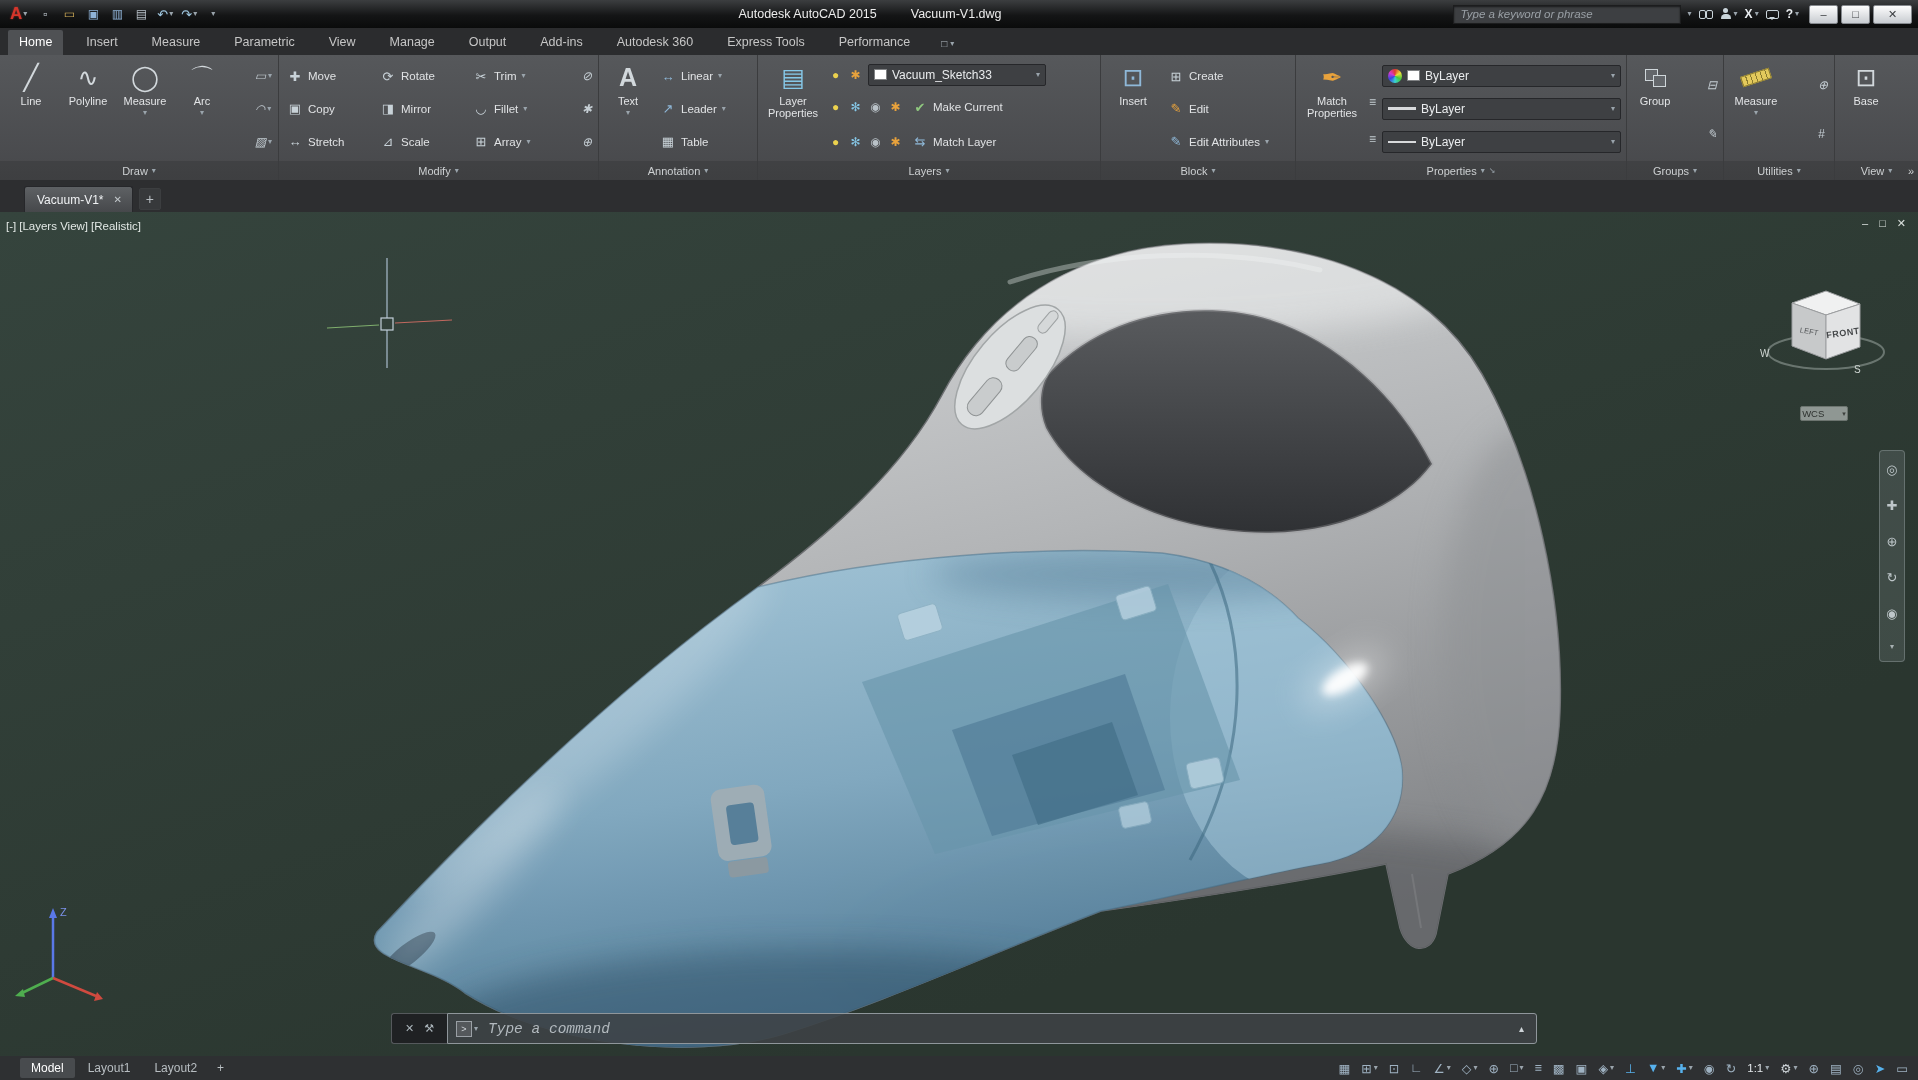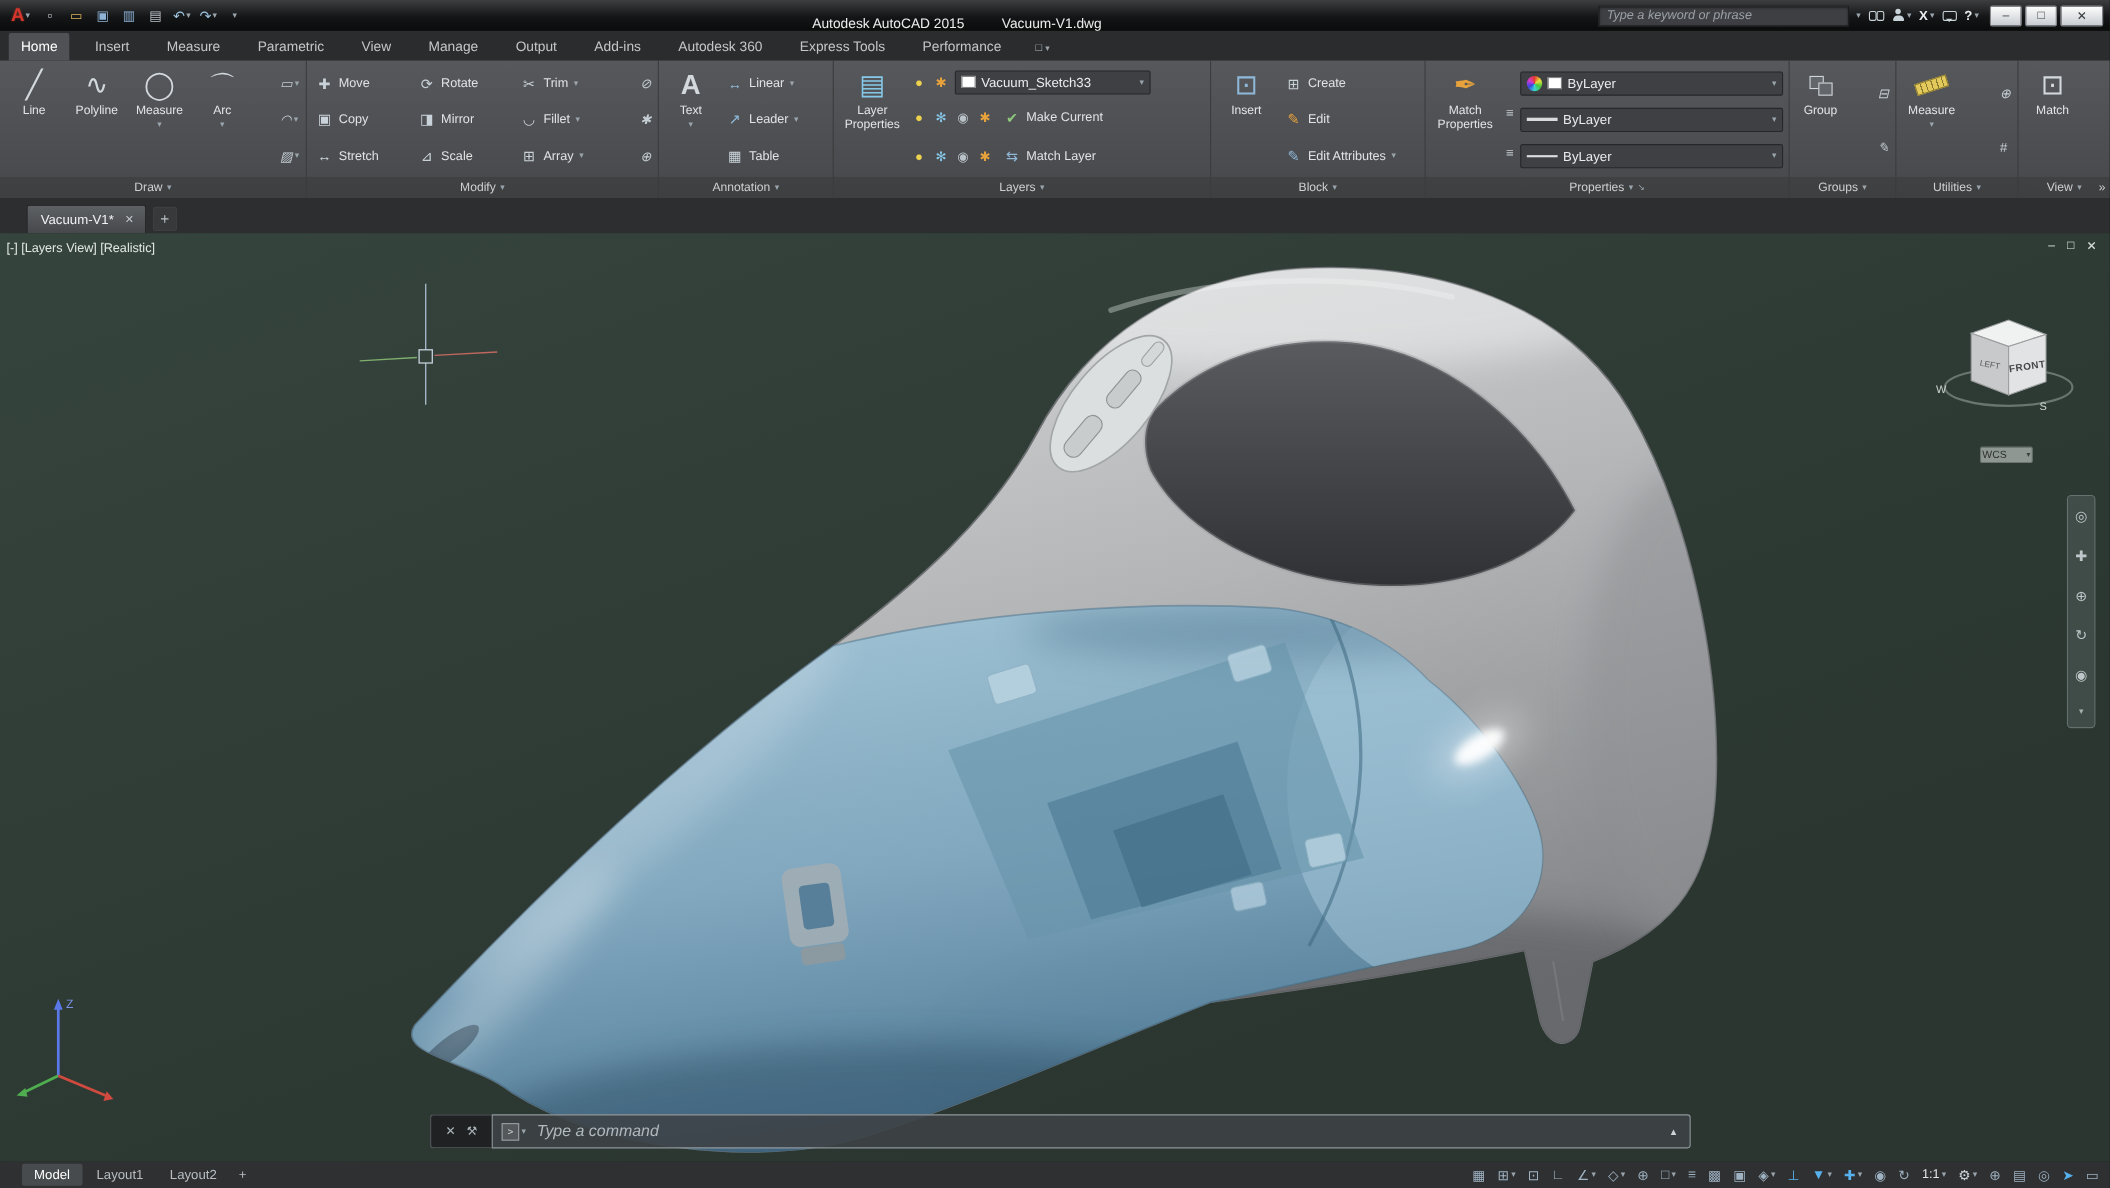--- a/index.html
+++ b/index.html
@@ -9,21 +9,21 @@
 
   
   #titlebar{height:28px;background:linear-gradient(#3c3e40,#141516 55%,#0a0b0b);display:flex;align-items:center;padding:0 6px;position:relative;flex:0 0 auto}
   .qat{display:flex;align-items:center;gap:4px}
   .logo-btn{display:flex;align-items:center;gap:1px;padding:0 4px}
   .logoA{font-weight:bold;font-size:17px;color:#d5352b;text-shadow:0 0 2px rgba(255,80,60,.5)}
   .dd{font-size:8px;color:#9aa4ac;font-style:normal;line-height:1}
   .qbtn{min-width:20px;height:20px;display:inline-flex;align-items:center;justify-content:center;gap:1px;color:#b9c7d2;font-size:12px;font-style:normal}
   .qi{font-style:normal}
   .qi-open{color:#d8b25a}.qi-save{color:#8fb3d8}.qi-new{color:#cfd8df}.qi-plot{color:#b8c0c8}.qi-undo,.qi-redo{color:#9fc7e0;font-size:13px}
-  .win-title{position:absolute;left:560px;width:620px;top:0;height:28px;display:flex;align-items:flex-end;justify-content:center;gap:34px;font-size:12.5px;color:#ececec;pointer-events:none}
+  .win-title{position:absolute;left:560px;width:620px;top:0;height:28px;display:flex;align-items:center;justify-content:center;gap:34px;font-size:12.5px;color:#ececec;pointer-events:none}
   .infocenter{margin-left:auto;display:flex;align-items:center;gap:7px}
   .ic-search{width:228px;height:19px;background:#3d3f42;border:1px solid #1c1d1e;box-shadow:inset 0 1px 2px rgba(0,0,0,.6);color:#cfd4d8;font-style:italic;font-size:11.5px;font-family:"Liberation Sans",sans-serif;padding:0 7px;outline:none}
   .ic-search::placeholder{color:#9aa0a6}
   .icbtn{display:inline-flex;align-items:center;gap:2px;color:#c9d4da;font-size:11px}
   .icon-binoculars{position:relative;width:14px;height:8px;display:inline-block}
   .icon-binoculars::before,.icon-binoculars::after{content:"";position:absolute;top:0;width:5px;height:7px;border:1px solid #c9d4da;border-radius:2px}
   .icon-binoculars::before{left:0}.icon-binoculars::after{right:0}
   .icon-user{position:relative;width:12px;height:12px;display:inline-block}
   .icon-user::before{content:"";position:absolute;left:3.5px;top:0;width:5px;height:5px;border-radius:50%;background:#c9d4da}
   .icon-user::after{content:"";position:absolute;left:1px;top:6px;width:10px;height:5px;border-radius:5px 5px 1px 1px;background:#c9d4da}
@@ -96,21 +96,21 @@
   .nav-ic{color:#d4dce0;font-size:13px;opacity:.85;font-style:normal}
   .nav-dd{font-size:8px;opacity:.7}
 
   
   #cmdline{position:absolute;left:391px;top:801px;width:1146px;height:31px;display:flex;z-index:6}
   .cmd-grip{width:56px;background:rgba(30,32,34,.92);border:1px solid #55595c;border-right:none;border-radius:3px 0 0 3px;display:flex;align-items:center;justify-content:center;gap:10px;color:#aab4ba;font-size:11px}
   .cmd-grip i{font-style:normal}
   .cmd-input-wrap{flex:1;background:rgba(62,66,69,.88);border:1px solid #8f969b;display:flex;align-items:center;padding:0 8px;border-radius:0 3px 3px 0}
   .cmd-recent{display:flex;align-items:center;gap:2px}
   .cmd-recent b{width:16px;height:16px;border:1px solid #9aa0a5;background:#54585b;color:#d5dade;font-size:9px;display:flex;align-items:center;justify-content:center;font-weight:normal}
-  .cmd-input{flex:1;background:transparent;border:none;outline:none;font-style:italic;font-size:14.5px;color:#c3c9cd;font-family:Liberation Sans, sans-serif;padding-left:10px}
+  .cmd-input{flex:1;background:transparent;border:none;outline:none;font-style:italic;font-size:14.5px;color:#c3c9cd;font-family:Liberation Mono, monospace;padding-left:10px}
   .cmd-input::placeholder{color:#b2b9be}
   .cmd-expand{color:#ced4d8;font-size:10px;padding:0 4px;font-style:normal}
 
   
   #statusbar{height:24px;background:#2e3032;display:flex;align-items:center;padding:0 10px 0 20px;gap:2px;font-size:12px;flex:0 0 auto}
   .sb-tab{padding:3px 11px;color:#b8bec2}
   .sb-tab.active{background:#484b4e;color:#fff;border-radius:2px}
   .sb-plus{color:#b8bec2;padding:0 7px}
   .sb-right{margin-left:auto;display:flex;align-items:center;gap:11px;color:#9fb2c2}
   .sb-ic{display:flex;align-items:center;gap:2px;font-size:12.5px}
@@ -507,21 +507,21 @@
       <div class="plabel">
           <span>Utilities</span>
           <i class="dd">▾</i>
         </div>
     </div>
 
     <div class="panel" style="width:83px;border-right:none">
       <div class="pbody">
         <div class="bigbtn">
             <i class="bicon">⊡</i>
-            <span class="blabel">Match</span>
+            <span class="blabel">Base</span>
           </div>
       </div>
       <div class="plabel">
           <span>View</span>
           <i class="dd">▾</i>
         </div>
     </div>
 
     <span class="ribbon-overflow">»</span>
   </section>

